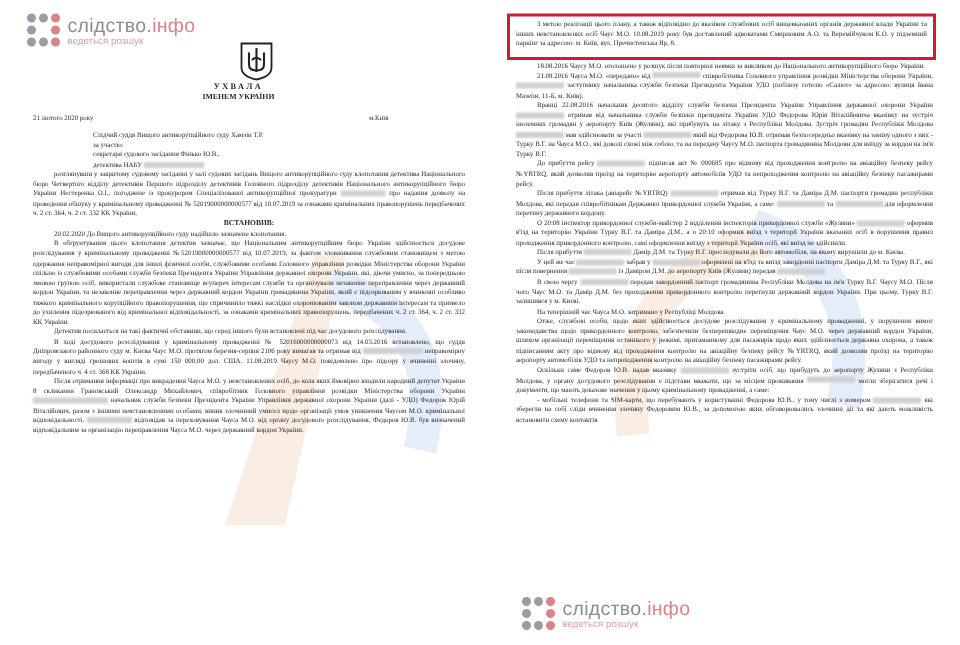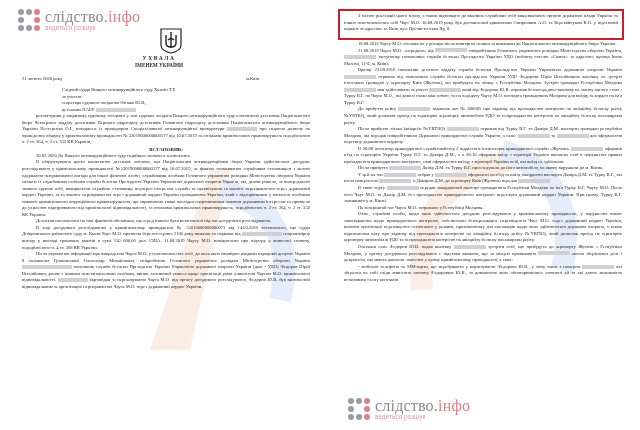--- a/index.html
+++ b/index.html
@@ -10,21 +10,21 @@
   .page { position: absolute; top: 0; height: 430px; overflow: hidden; }
   .page-left { left: 0; width: 318px; }
   .page-right { left: 322px; width: 318px; }
   .p { font-size: 4.6px; line-height: 6.55px; text-align: justify; margin: 0; }
   .ind { text-indent: 14px; }
   .blk { padding-left: 40px; font-size: 4.6px; line-height: 6.55px; }
   .redact { display: inline-block; background: #cfcfd4; height: 4px; vertical-align: middle; filter: blur(0.6px); }
   .logo { position: absolute; display: flex; align-items: center; }
   .logo .dots { display: grid; grid-template-columns: repeat(3, 6px); grid-gap: 2px; margin-right: 5px; }
   .logo .dot { width: 6px; height: 6px; border-radius: 50%; }
-  .logo .name { font-family: Liberation Serif, serif; font-size: 16px; line-height: 14px; color: #8a8c93; letter-spacing: 0.2px; }
+  .logo .name { font-family: Liberation Sans, sans-serif; font-size: 13px; line-height: 14px; color: #8a8c93; letter-spacing: 0.2px; }
   .logo .name .acc { color: #d9848a; }
   .logo .tag { font-family: "Liberation Sans", sans-serif; font-size: 6.5px; color: #d9a0a4; line-height: 7px; }
   .crest { position: absolute; left: 160px; top: 28px; width: 22px; height: 26px; }
   .title1 { position: absolute; left: 0; width: 318px; top: 55px; text-align: center; font-size: 5.5px; font-weight: bold; letter-spacing: 1.6px; }
   .title2 { position: absolute; left: 0; width: 318px; top: 62px; text-align: center; font-size: 5.2px; font-weight: bold; }
   .date { position: absolute; left: 22px; top: 76px; font-size: 4.6px; }
   .city { position: absolute; left: 246px; top: 76px; font-size: 4.6px; }
   .leftbody { position: absolute; left: 22px; top: 87px; width: 288px; }
   .center { text-align: center; font-weight: bold; font-size: 5px; line-height: 7px; }
   .highlight-box {

